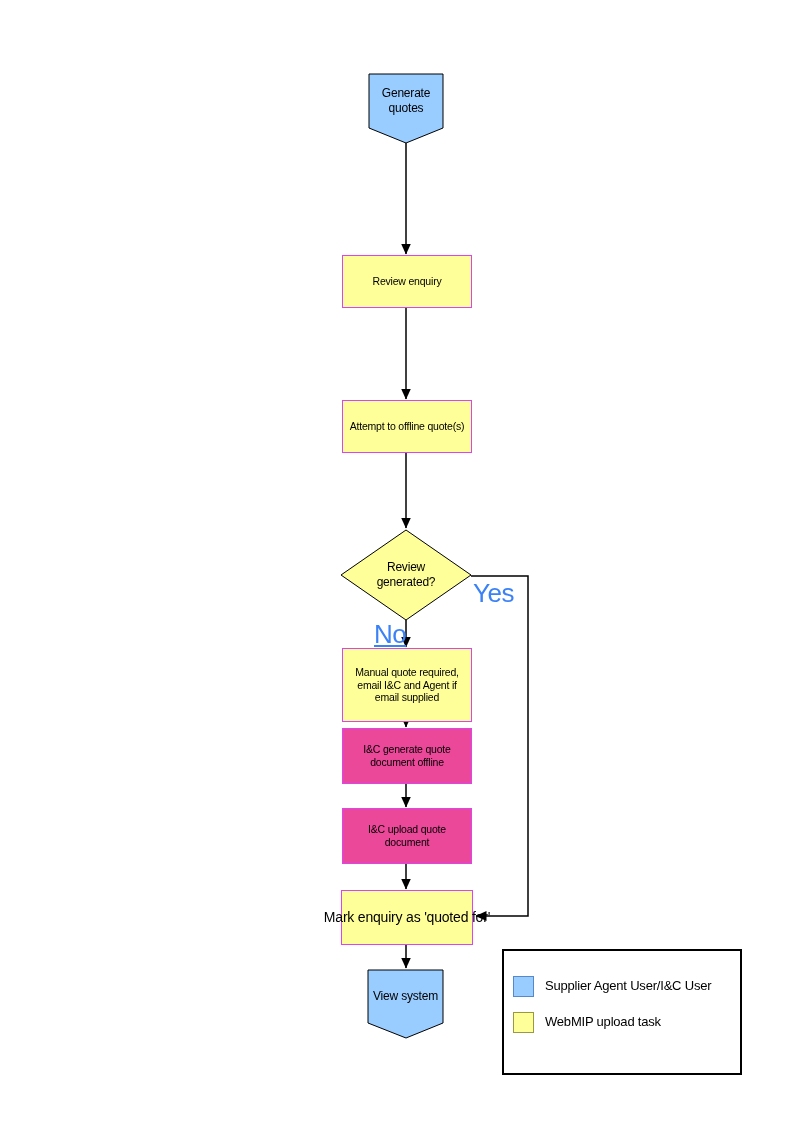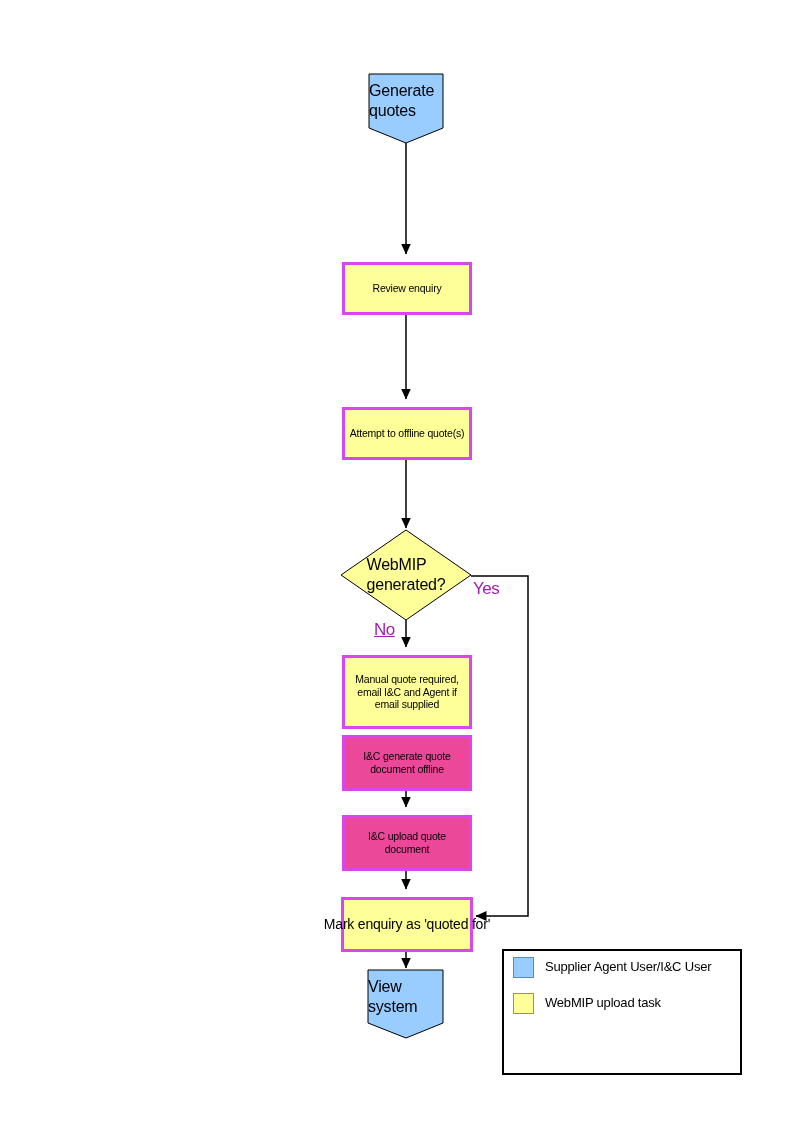--- a/index.html
+++ b/index.html
@@ -8,66 +8,66 @@
     width: 794px;
     height: 1123px;
     background: #ffffff;
     font-family: "Liberation Sans", "DejaVu Sans", sans-serif;
     overflow: hidden;
   }
   #wires { position: absolute; left: 0; top: 0; }
 
   .rect-node {
     position: absolute;
-    border: 3px solid #d946ef;
+    border: 1px solid #d946ef;
     display: flex;
     align-items: center;
     justify-content: center;
     text-align: center;
     font-size: 10.5px;
     line-height: 1.22;
     letter-spacing: -0.2px;
     color: #000000;
     box-sizing: border-box;
     padding: 0 2px;
-    margin-top: 7px;
   }
   .fill-yellow { background: #FFFF99; }
   .fill-blue   { background: #ec4899; }
 
   .shape-label {
     position: absolute;
     display: flex;
     align-items: center;
     justify-content: center;
-    font-size: 16px;
+    text-align: center;
+    font-size: 12px;
     line-height: 1.22;
     letter-spacing: -0.2px;
     color: #000000;
     pointer-events: none;
   }
   .node-mark { white-space: nowrap; font-size: 14px; }
 
   .branch-label {
     position: absolute;
-    font-size: 17px;
-    color: #a21caf;
+    font-size: 26px;
+    color: #3b82f6;
     line-height: 1;
     letter-spacing: -0.5px;
   }
 
   .legend {
     position: absolute;
     left: 502px;
     top: 949px;
     width: 240px;
     height: 126px;
     border: 2px solid #000000;
     box-sizing: border-box;
-    padding: 6px 9px 0 9px;
+    padding: 25px 9px 0 9px;
     display: flex;
     flex-direction: column;
     row-gap: 15px;
     background: #ffffff;
   }
   .legend-row { display: flex; column-gap: 11px; align-items: center; }
   .legend-row.top-align { align-items: flex-start; }
   .legend-label {
     font-size: 13px;
     line-height: 1.15;
@@ -108,21 +108,21 @@
   <div class="shape-label" style="left:369px; top:74px; width:74px; height:54px;">Generate quotes</div>
   <div class="shape-label" style="left:368px; top:970px; width:75px; height:53px;">View system</div>
 
   <div class="rect-node fill-yellow" style="left:342px; top:255px; width:130px; height:53px;">Review enquiry</div>
   <div class="rect-node fill-yellow" style="left:342px; top:400px; width:130px; height:53px;">Attempt to offline quote(s)</div>
   <div class="rect-node fill-yellow" style="left:342px; top:648px; width:130px; height:74px;">Manual quote required, email I&amp;C and Agent if email supplied</div>
   <div class="rect-node fill-blue" style="left:342px; top:728px; width:130px; height:56px;">I&amp;C generate quote document offline</div>
   <div class="rect-node fill-blue" style="left:342px; top:808px; width:130px; height:56px;">I&amp;C upload quote document</div>
   <div class="rect-node fill-yellow node-mark" style="left:341px; top:890px; width:132px; height:55px;">Mark enquiry as 'quoted for'</div>
 
-  <div class="shape-label" style="left:368px; top:552px; width:76px; height:46px;">WebMIP generated?</div>
+  <div class="shape-label" style="left:368px; top:552px; width:76px; height:46px;">Review generated?</div>
 
   <div class="branch-label" style="left:473px; top:580px;">Yes</div>
   <div class="branch-label" style="left:374px; top:621px;text-decoration:underline;">No</div>
 
   <div class="legend">
     <div class="legend-row">
       <svg class="legend-swatch" width="21" height="21">
         <rect x="0.5" y="0.5" width="20" height="20" stroke="#5588CC" stroke-width="1" fill="#99CCFF"></rect>
       </svg>
       <div class="legend-label">Supplier Agent User/I&amp;C User</div>

